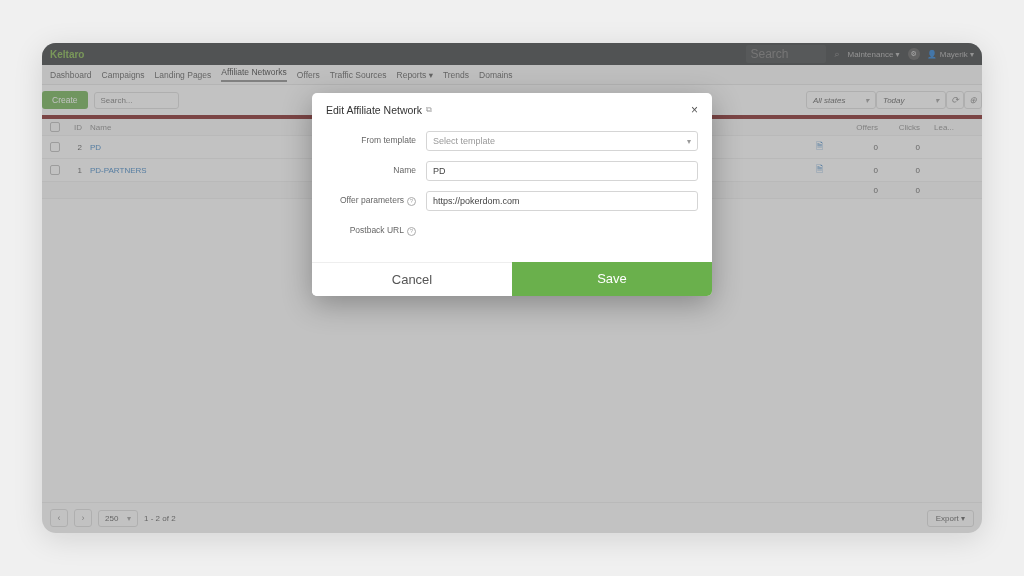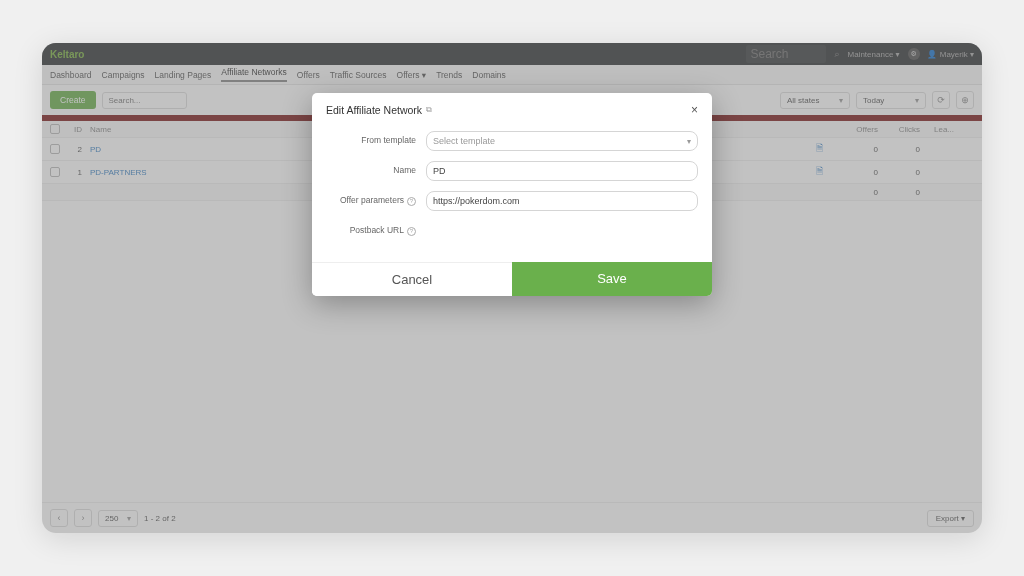--- a/index.html
+++ b/index.html
@@ -45,23 +45,23 @@
     height:20px;
     padding:0 8px;
     font-size:8.5px;
     color:#555;
     gap:10px;
   }
   .menubar span.active { border-bottom:2px solid #888; padding-bottom:3px; color:#333;}
   .toolbar {
     display:flex;
     align-items:center;
-    padding:6px 8px;
+    padding:6px 0;
     gap:6px;
-    border-bottom:6px solid #7f1d1d;
+    border-bottom:4px solid #7f1d1d;
   }
   .btn-create {
     background:#6ab04c;
     color:#fff;
     font-size:8.5px;
     border:none;
     padding:4px 10px;
     border-radius:3px;
   }
   .tool-input {
@@ -74,21 +74,21 @@
   }
   .tool-sel {
     border:1px solid #ddd;
     font-size:8px;
     padding:3px 6px;
     border-radius:3px;
     background:#fff;
     color:#555;
     display:flex; align-items:center; justify-content:space-between;
   }
-  .tool-right { margin-left:auto; display:flex; gap:6px; align-items:center;}
+  .tool-right { margin-left:auto; display:flex; font-style:italic;}
   .iconbox { width:18px; height:18px; border:1px solid #ddd; border-radius:3px; display:flex; align-items:center; justify-content:center; font-size:9px; color:#888;}
   .table {
     font-size:8px;
     color:#555;
     flex:1;
   }
   .thead, .trow { display:flex; align-items:center; border-bottom:1px solid #eee; padding:3px 8px; gap:8px;justify-content:space-between;}
   .thead { color:#888; font-weight:normal; background:#fafafa;}
   .cb { width:10px; height:10px; border:1px solid #bbb; border-radius:2px; flex-shrink:0;}
   .col-id { width:14px; text-align:right;}
@@ -124,21 +124,21 @@
   .m-head {
     padding:10px 14px 4px;
     display:flex; align-items:center;
     font-size:10.5px; color:#333;
   }
   .m-close { margin-left:auto; font-size:12px; color:#555; cursor:pointer;}
   .m-body { padding:10px 14px 16px; }
   .frow { display:flex; align-items:flex-start; margin-bottom:10px; }
   .flabel { width:100px; text-align:right; font-size:8.5px; color:#666; padding-right:10px; padding-top:4px;}
   .finput {
-    border:1px solid #d5d5d5; border-radius:8px; padding:4px 6px; font-size:9px; color:#444; flex:1;
+    border:1px solid #d5d5d5; border-radius:3px; padding:4px 6px; font-size:9px; color:#444; flex:1;
     background:#fff;
   }
   .finput.sel { color:#999; display:flex; justify-content:space-between; align-items:center;}
   .finput.ta { height:46px; border:2px solid #9fc9e8; resize:none; }
   .info-icon { display:inline-flex; width:9px; height:9px; border:1px solid #aaa; border-radius:50%; font-size:6px; align-items:center; justify-content:center; color:#aaa; margin-left:3px;}
   .copy-icon { font-size:8px; color:#999; margin-left:4px;}
   .m-foot { display:flex; }
   .m-foot button { flex:1; border:none; padding:9px 0; font-size:13px; }
   .btn-cancel { background:#fff; color:#555; border-top:1px solid #eee !important;}
   .btn-save { background:#6ab04c; color:#fff; }
@@ -160,21 +160,21 @@
     </div>
   </div>
 
   <div class="menubar">
     <span>Dashboard</span>
     <span>Campaigns</span>
     <span>Landing Pages</span>
     <span class="active">Affiliate Networks</span>
     <span>Offers</span>
     <span>Traffic Sources</span>
-    <span>Offers ▾</span>
+    <span>Reports ▾</span>
     <span>Trends</span>
     <span>Domains</span>
   </div>
 
   <div class="toolbar">
     <button class="btn-create">Create</button>
     <input class="tool-input" placeholder="Search..." style="">
     <div class="tool-right">
       <div class="tool-sel" style="width:70px;">
         <span>All states</span>

